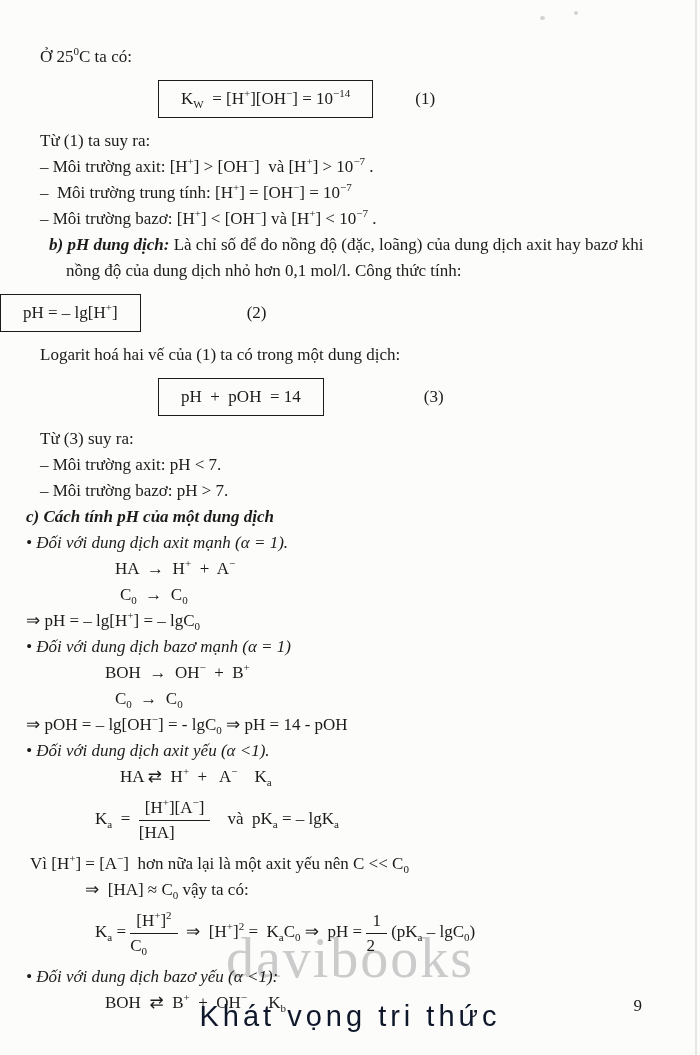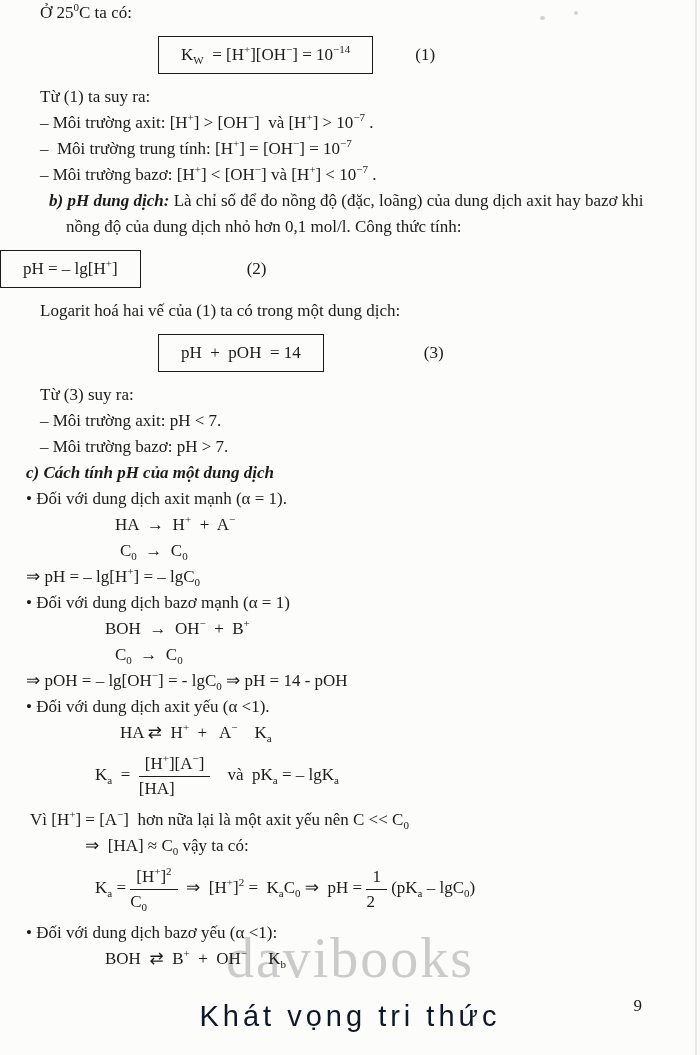--- a/index.html
+++ b/index.html
@@ -5,24 +5,24 @@
   html, body { margin:0; padding:0; background:#ffffff; }
   .page {
     position:relative;
     width:700px; height:1055px;
     background:#fcfcfa;
     color:#1b1b1b;
     font-family:"Liberation Serif", serif;
     font-size:17px;
     overflow:hidden;
   }
-  .content { position:relative; z-index:2; }
+  .content { position:relative; z-index:2; padding-top:44px; }
   .t { line-height:26px; white-space:pre-wrap; margin:0; }
   .bi { font-weight:bold; font-style:italic; }
-  .it { }
+  .it { font-style:italic; }
   .ml22{margin-left:26px}.ml30{margin-left:30px}.ml40{margin-left:40px}
   .ml85{margin-left:85px}.ml95{margin-left:95px}.ml105{margin-left:105px}
   .ml115{margin-left:115px}.ml120{margin-left:120px}
   .ml158{margin-left:158px}.ml168{}
   .hang { padding-left:40px; text-indent:-17px; margin-right:30px; }
   .eq-row { display:flex; align-items:center; margin-top:10px; margin-bottom:10px; white-space:pre-wrap; }
   .eq-box {
     display:inline-block;
     border:1.6px solid #1b1b1b;
     padding:8px 22px;

